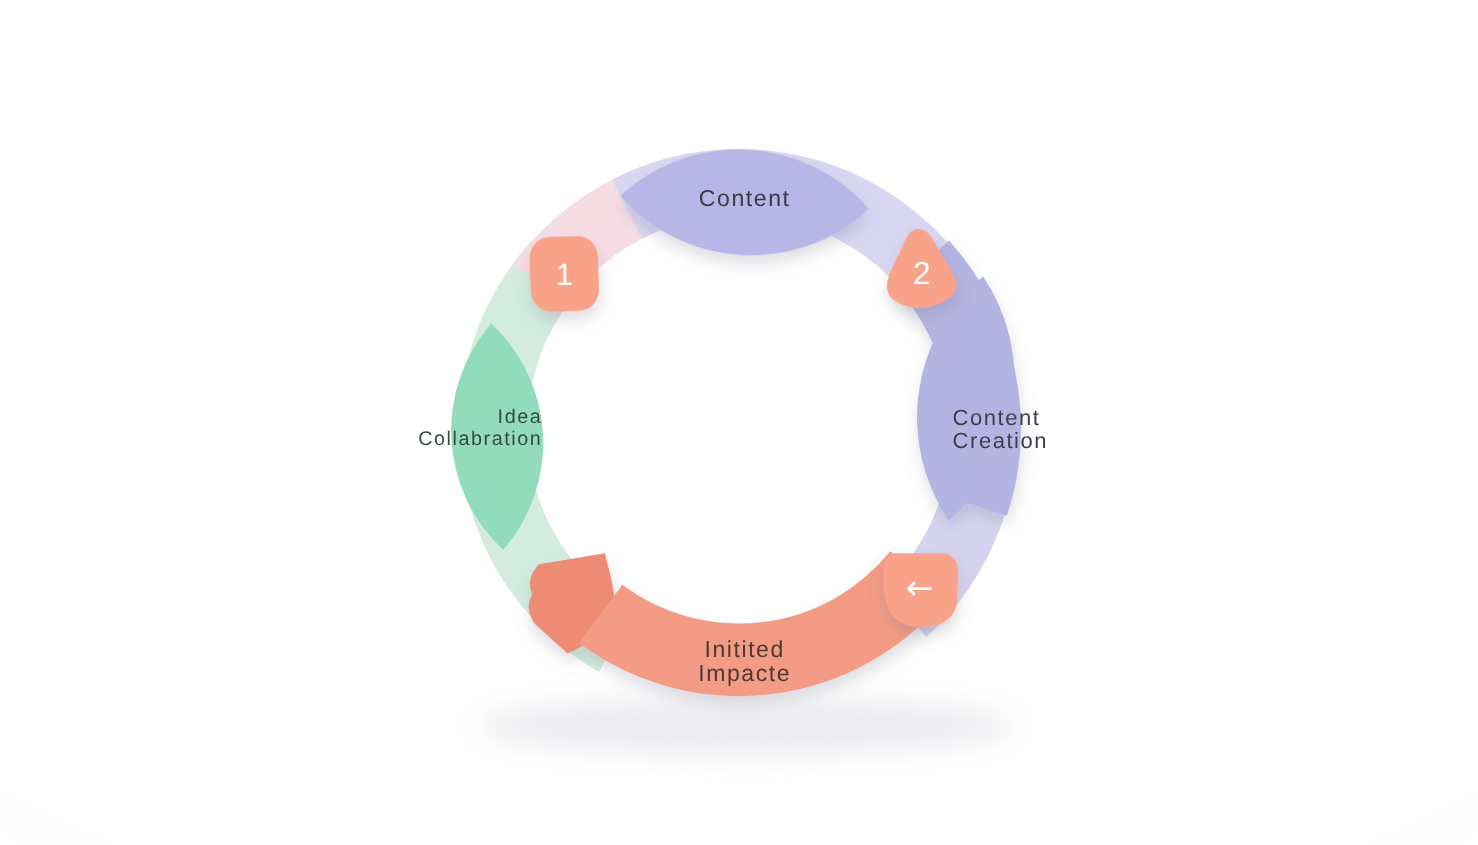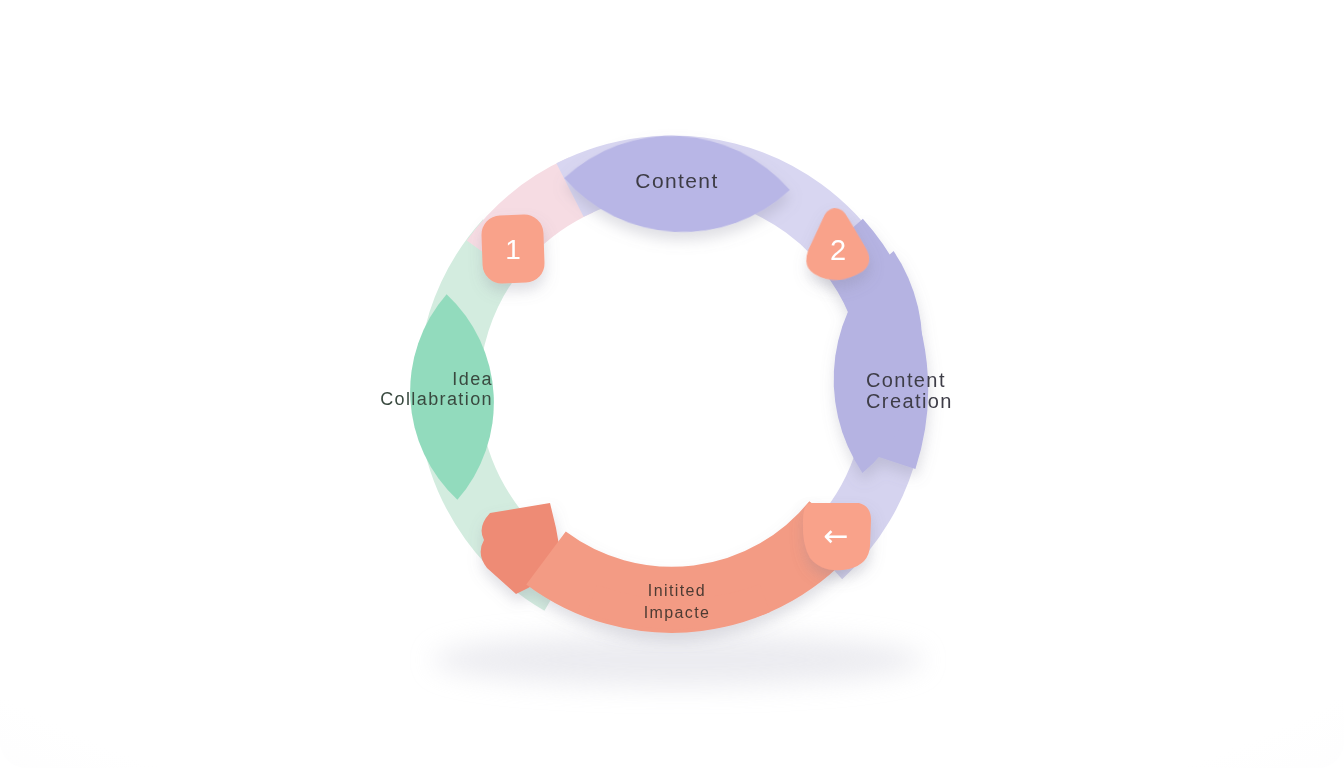--- a/index.html
+++ b/index.html
@@ -29,21 +29,21 @@
   .lbl-creation {
     left: 866px; top: 391px; transform: translateY(-50%);
     font-size: 20px; line-height: 21px; color: #3e3d47; text-align: left;
   }
   .lbl-idea {
     left: 0px; width: 493px; top: 389px; transform: translateY(-50%);
     font-size: 18px; line-height: 20px; color: #39493f; text-align: right;
   }
   .lbl-impact {
     left: 677px; top: 602px; transform: translate(-50%, -50%);
-    font-size: 16px; line-height: 22px; color: #4d3b33; text-align: center;
+    font-size: 21px; line-height: 22px; color: #4d3b33; text-align: center;
   }
 
   .badge-num {
     position: absolute; transform: translate(-50%, -50%);
     color: #ffffff; font-size: 30px; font-weight: 400;
     letter-spacing: 0; pointer-events: none;
   }
   .badge-1-num { left: 513px; top: 250px; font-size: 28px; }
   .badge-2-num { left: 838px; top: 250px; font-size: 29px; }
   .arrow-glyph { left: 836px; top: 535px; font-size: 30px; font-family: "DejaVu Sans", sans-serif; }

